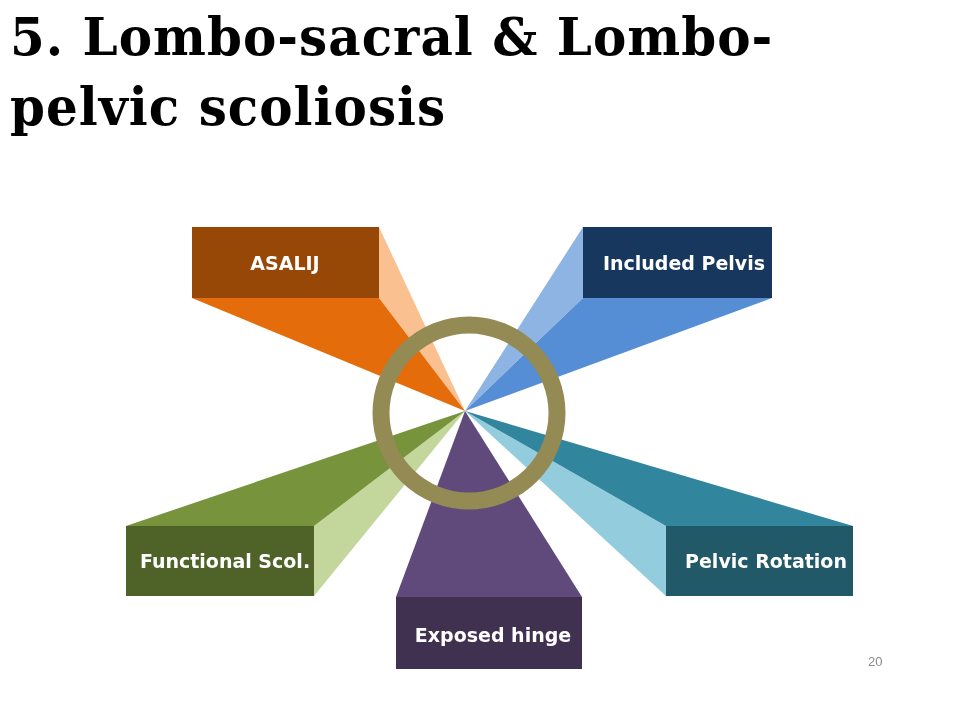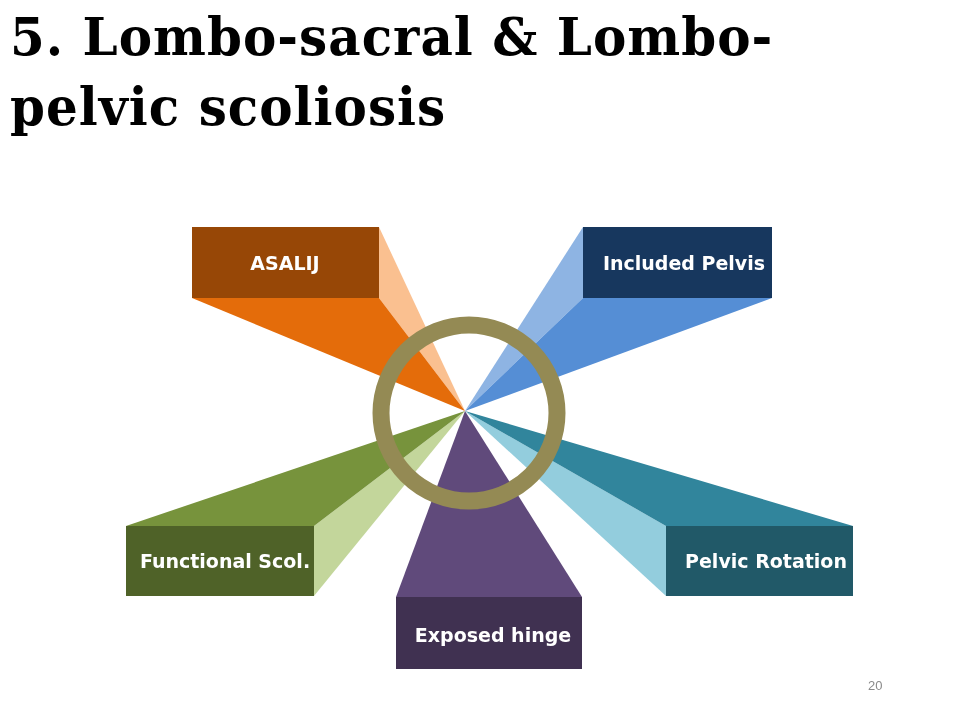--- a/index.html
+++ b/index.html
@@ -7,21 +7,21 @@
   .title {
     position:absolute; left:10px; top:6px; width:900px;
     font-family:"DejaVu Serif", serif; font-weight:bold; font-size:50px; line-height:66px;
     color:#000; letter-spacing:1px; transform:scaleY(1.05);
   }
   svg.diagram { position:absolute; left:0; top:0; }
   .label {
     font-family:"DejaVu Sans", sans-serif; font-weight:bold; font-size:19px; fill:#ffffff;
   }
   .page-num {
-    position:absolute; left:868px; top:678px; font-size:13px; color:#8a8a8a;
+    position:absolute; left:868px; top:654px; font-size:13px; color:#8a8a8a;
     font-family:"Liberation Sans", sans-serif;
   }
 </style>
 </head>
 <body>
 
 <div class="title">5. Lombo-sacral &amp; Lombo-pelvic scoliosis</div>
 
 <svg class="diagram" width="960" height="720" viewBox="0 0 960 720">
 

